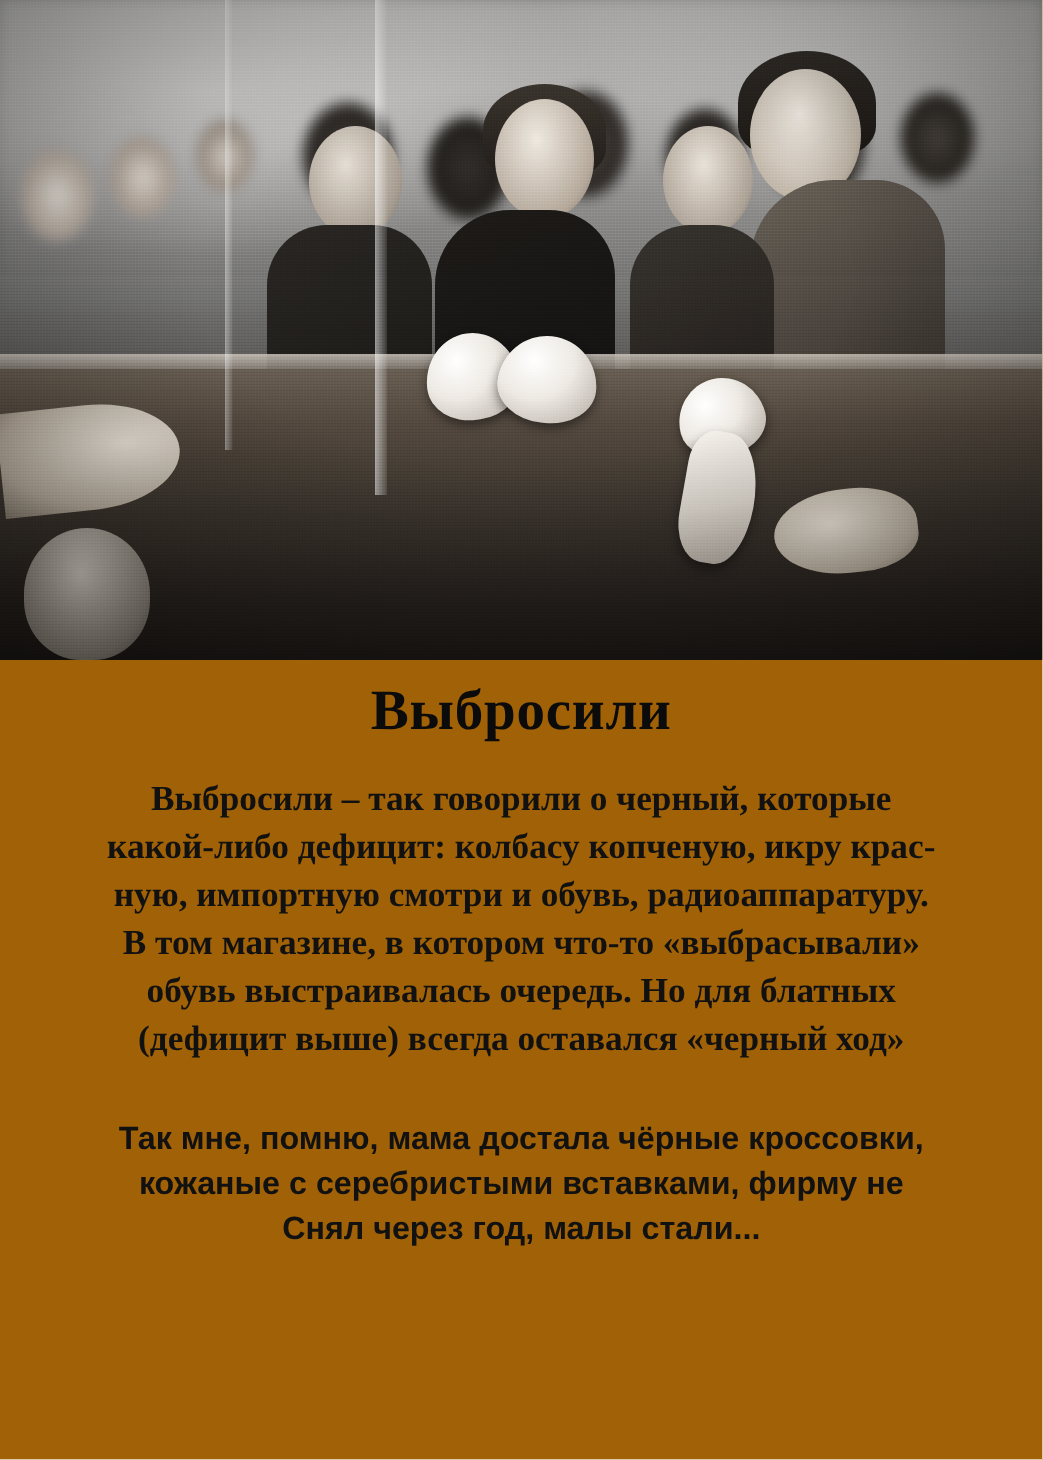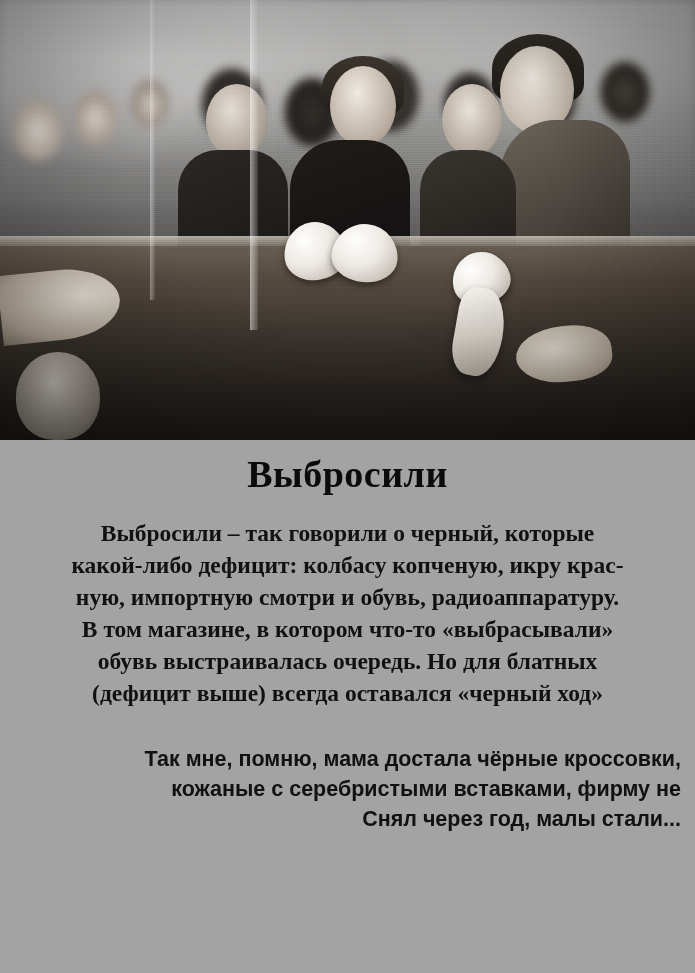--- a/index.html
+++ b/index.html
@@ -4,21 +4,21 @@
 <style>
   html, body {
     margin: 0;
     padding: 0;
     background: #ffffff;
   }
   .page {
     position: relative;
     width: 695px;
     height: 973px;
-    background: #a3a3a3;
+    background: #a16207;
     overflow: hidden;
     font-family: "Liberation Serif", serif;
   }
 
   
   .photo {
     position: absolute;
     left: 0;
     top: 0;
     width: 695px;
@@ -181,21 +181,20 @@
     margin: 0 0 8px 0;
   }
   .body-serif p { margin: 0; }
   .body-sans {
     font-family: "Liberation Sans", sans-serif;
     font-size: 21.5px;
     font-weight: 700;
     color: #111111;
     line-height: 1.40;
     margin: 0;
-    text-align: right;
   }
   .body-sans p { margin: 0; }
   .gap { height: 26px; }
 </style>
 </head>
 <body>
 
 <div class="page">
 
   <div class="photo">

